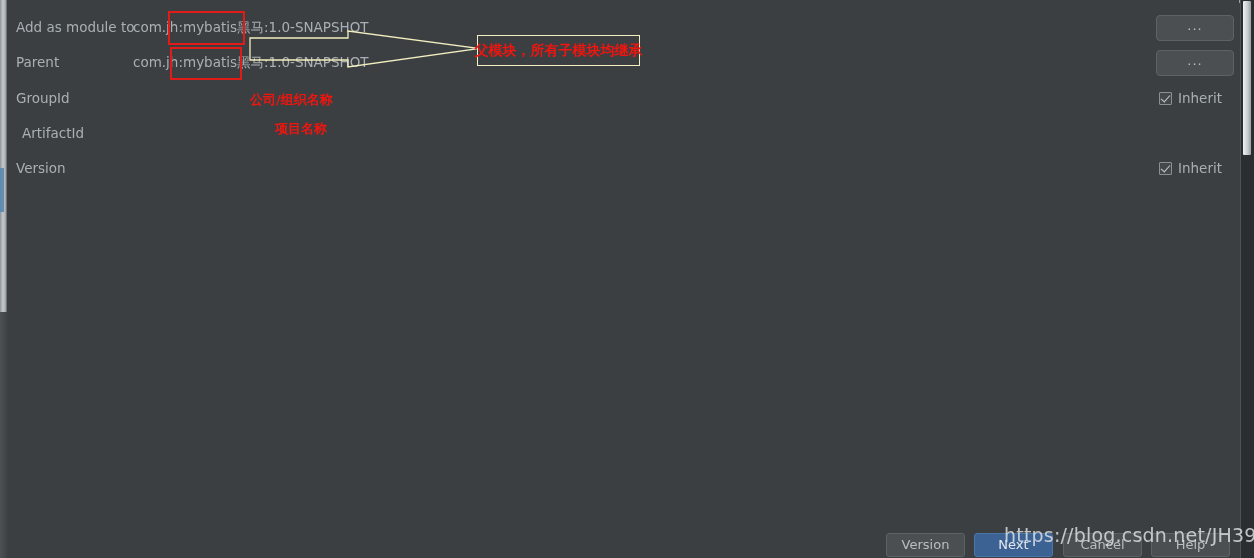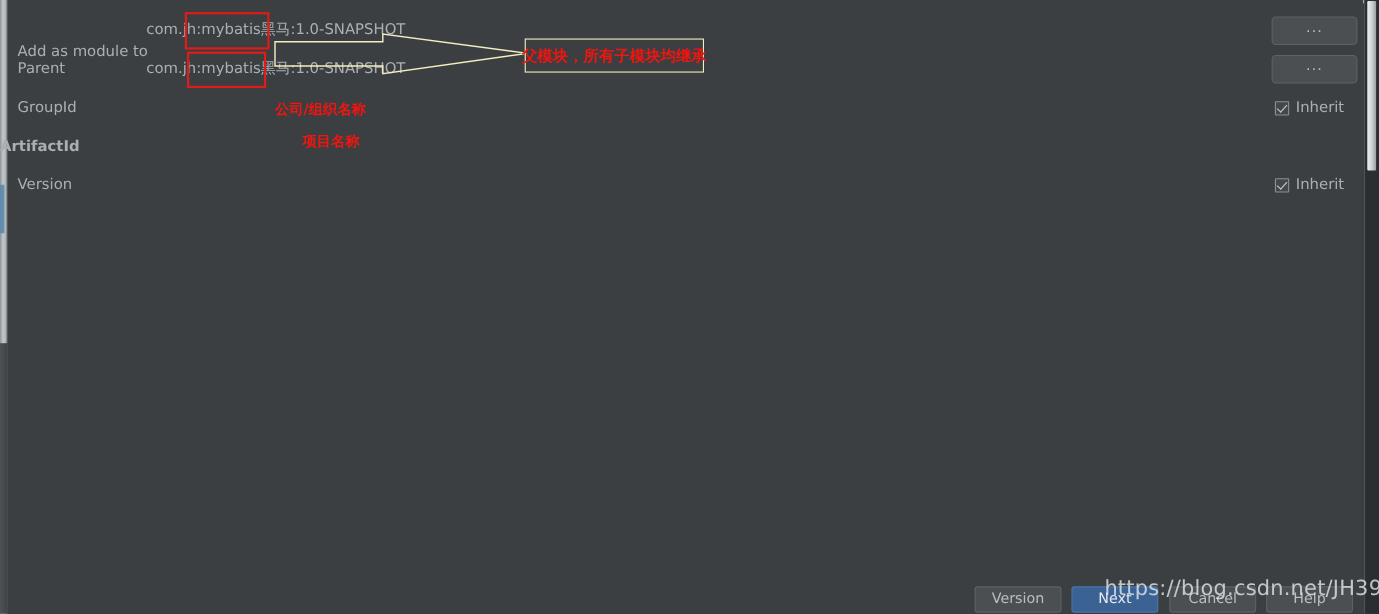--- a/index.html
+++ b/index.html
@@ -253,41 +253,41 @@
 </head>
 <body>
 
 <div id="dialog">
 
   <div class="left-edge"></div>
   <div class="left-edge-lower"></div>
   <div class="left-accent"></div>
 
   <div class="row" style="top:15px;">
-    <span class="lbl" style="left:16px; top:0;margin-top:20px;">Add as module to</span>
+    <span class="lbl" style="left:16px; top:0;">Add as module to</span>
     <span class="plain-value" style="left:133px; top:0;">com.jh:mybatis黑马:1.0-SNAPSHOT</span>
   </div>
   <div class="dots-btn" style="left:1156px; top:15px;">...</div>
 
   <div class="row" style="top:50px;">
     <span class="lbl" style="left:16px; top:0;">Parent</span>
     <span class="plain-value" style="left:133px; top:0;">com.jh:mybatis黑马:1.0-SNAPSHOT</span>
   </div>
   <div class="dots-btn" style="left:1156px; top:50px;">...</div>
 
   <div class="row" style="top:86px;">
     <span class="lbl" style="left:16px; top:0;">GroupId</span>
   </div>
   <div class="cb-wrap" style="left:1159px; top:88px;">
     <span class="cb-box"></span>
     <span class="cb-label">Inherit</span>
   </div>
 
   <div class="row" style="top:121px;">
-    <span class="lbl" style="left:0; top:0;font-weight:bold;">ArtifactId</span>
+    <span class="lbl" style="left:22px; top:0;">ArtifactId</span>
   </div>
 
   <div class="row" style="top:156px;">
     <span class="lbl" style="left:16px; top:0;">Version</span>
   </div>
   <div class="cb-wrap" style="left:1159px; top:158px;">
     <span class="cb-box"></span>
     <span class="cb-label">Inherit</span>
   </div>
 

